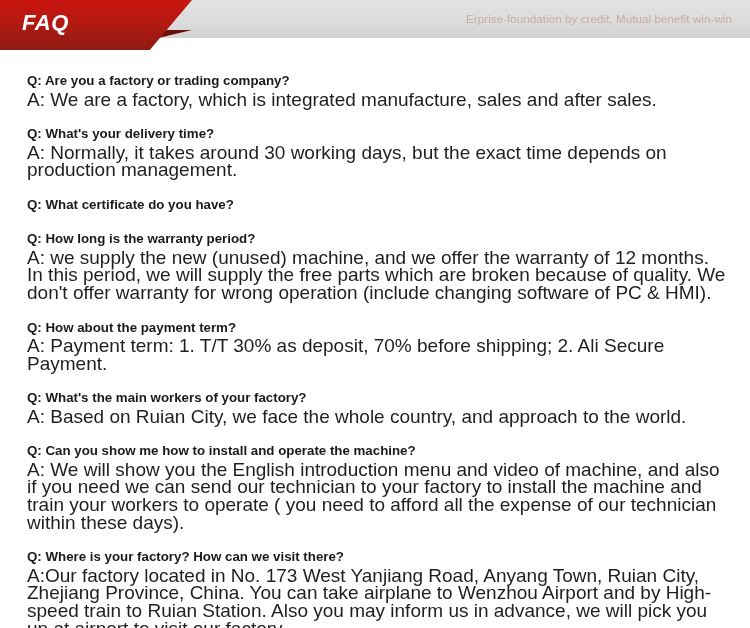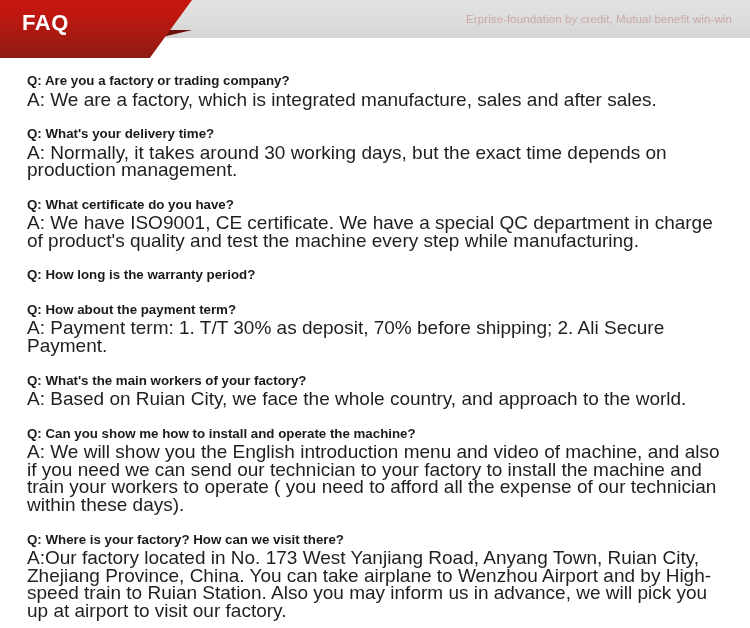--- a/index.html
+++ b/index.html
@@ -49,24 +49,25 @@
     height: 0;
     border-top: 17px solid #6d0f0a;
     border-right: 72px solid transparent;
   }
   
   .header-banner {
     position: absolute;
     left: 0;
     top: 0;
     width: 192px;
-    height: 58px;
+    height: 50px;
     background: linear-gradient(to bottom, #c8160f 0%, #bb1710 32%, #a81a12 62%, #8d1b13 100%);
     -webkit-clip-path: polygon(0 0, 100% 0, 78% 100%, 0 100%);
     clip-path: polygon(0 0, 100% 0, 78% 100%, 0 100%);
+    font-style: italic;
   }
   .header-banner-title {
     position: absolute;
     left: 22px;
     top: 11px;
     font-size: 22px;
     font-weight: bold;
     color: #ffffff;
     letter-spacing: 0.6px;
     line-height: 24px;
@@ -111,24 +112,24 @@
   <div class="faq-item">
     <p class="faq-question">Q: Are you a factory or trading company?</p>
     <p class="faq-answer">A: We are a factory, which is integrated manufacture, sales and after sales.</p>
   </div>
   <div class="faq-item">
     <p class="faq-question">Q: What's your delivery time?</p>
     <p class="faq-answer">A: Normally, it takes around 30 working days, but the exact time depends on production management.</p>
   </div>
   <div class="faq-item">
     <p class="faq-question">Q: What certificate do you have?</p>
-    <p class="faq-answer">A: We have ISO9001, CE certificate. We have a special QC department in charge of product's quality and test the machine every step while manufacturing.</p>
   </div>
   <div class="faq-item">
     <p class="faq-question">Q: How long is the warranty period?</p>
+    <p class="faq-answer">A: we supply the new (unused) machine, and we offer the warranty of 12 months. In this period, we will supply the free parts which are broken because of quality. We don't offer warranty for wrong operation (include changing software of PC &amp; HMI).</p>
   </div>
   <div class="faq-item">
     <p class="faq-question">Q: How about the payment term?</p>
     <p class="faq-answer">A: Payment term: 1. T/T 30% as deposit, 70% before shipping; 2. Ali Secure Payment.</p>
   </div>
   <div class="faq-item">
     <p class="faq-question">Q: What's the main workers of your factory?</p>
     <p class="faq-answer">A: Based on Ruian City, we face the whole country, and approach to the world.</p>
   </div>
   <div class="faq-item">

